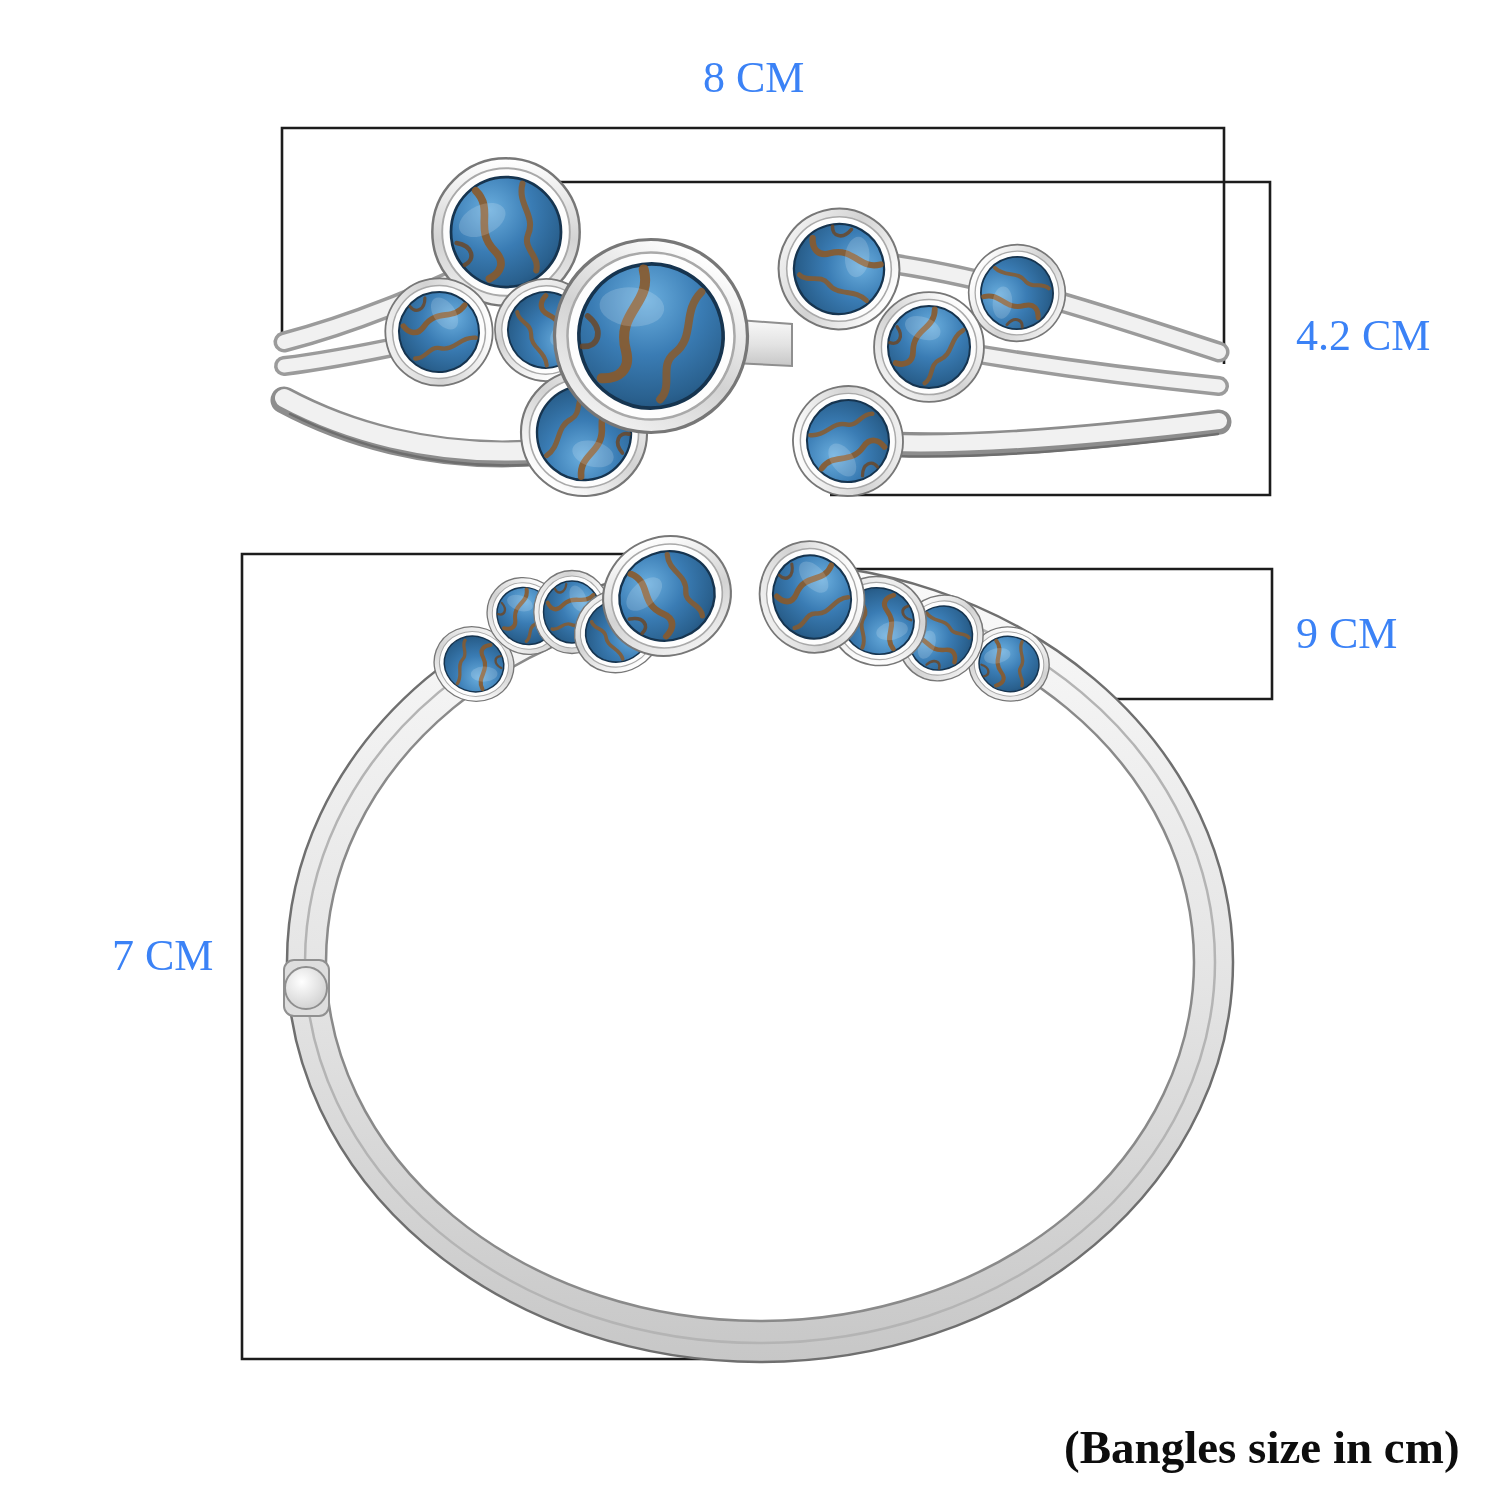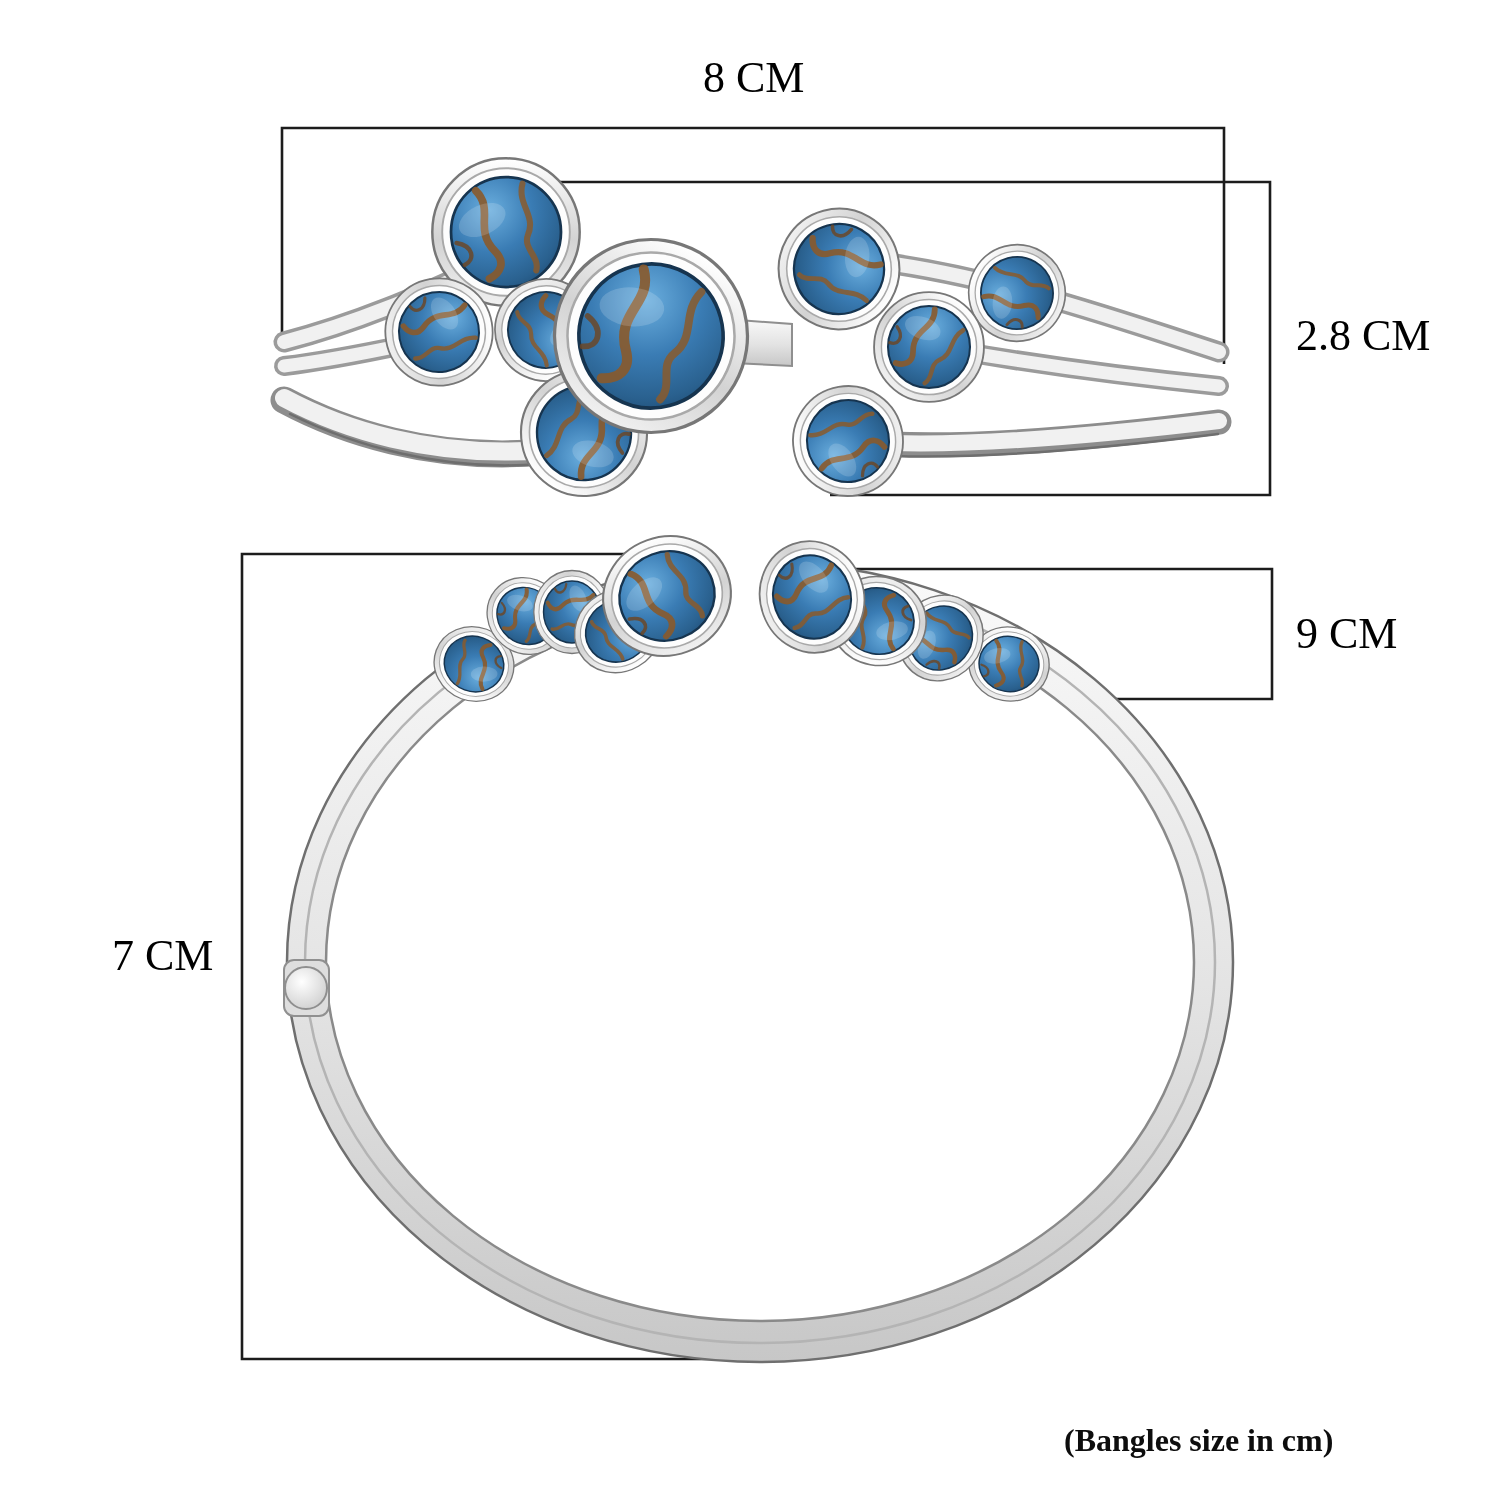--- a/index.html
+++ b/index.html
@@ -1,20 +1,20 @@
 <!DOCTYPE html>
 <html><head>
 <meta charset="utf-8">
 <style>
   html,body{margin:0;padding:0;background:#ffffff;}
   body{width:1500px;height:1500px;position:relative;overflow:hidden;
        font-family:"Liberation Serif","DejaVu Serif",serif;}
   .stage{position:absolute;left:0;top:0;width:1500px;height:1500px;}
-  .dim-label{position:absolute;font-size:44px;color:#000000;line-height:1;white-space:nowrap;}
-  .caption{position:absolute;font-size:32px;font-weight:bold;color:#0d0d0d;line-height:1;white-space:nowrap;}
+  .dim-label{position:absolute;font-size:44px;color:#3b82f6;line-height:1;white-space:nowrap;}
+  .caption{position:absolute;font-size:47px;font-weight:bold;color:#0d0d0d;line-height:1;white-space:nowrap;}
 </style>
 </head>
 <body>
 
 <svg class="stage" width="1500" height="1500" viewBox="0 0 1500 1500" xmlns="http://www.w3.org/2000/svg">
   <defs>
     <radialGradient id="stoneG" cx="35%" cy="30%" r="85%">
       <stop offset="0%" stop-color="#6aaede"></stop>
       <stop offset="45%" stop-color="#3a7cb4"></stop>
       <stop offset="80%" stop-color="#2a618f"></stop>
@@ -117,19 +117,19 @@
       <use href="#gem" transform="translate(1017,293) rotate(300) scale(36)"></use>
       <use href="#gem" transform="translate(839,269) rotate(120) scale(45)"></use>
       <use href="#gem" transform="translate(929,347) rotate(45) scale(41)"></use>
       <use href="#gem" transform="translate(848,441) rotate(260) scale(41)"></use>
     </g>
   </g>
 </svg>
 
 <div class="dim-label" style="left:703px;top:56px;">8 CM</div>
 
-<div class="dim-label" style="left:1296px;top:314px;">2.8 CM</div>
+<div class="dim-label" style="left:1296px;top:314px;">4.2 CM</div>
 
 <div class="dim-label" style="left:1296px;top:612px;">9 CM</div>
 
 <div class="dim-label" style="left:112px;top:934px;">7 CM</div>
 
 <div class="caption" style="left:1064px;top:1424px;">(Bangles size in cm)</div>
 
 </body></html>

